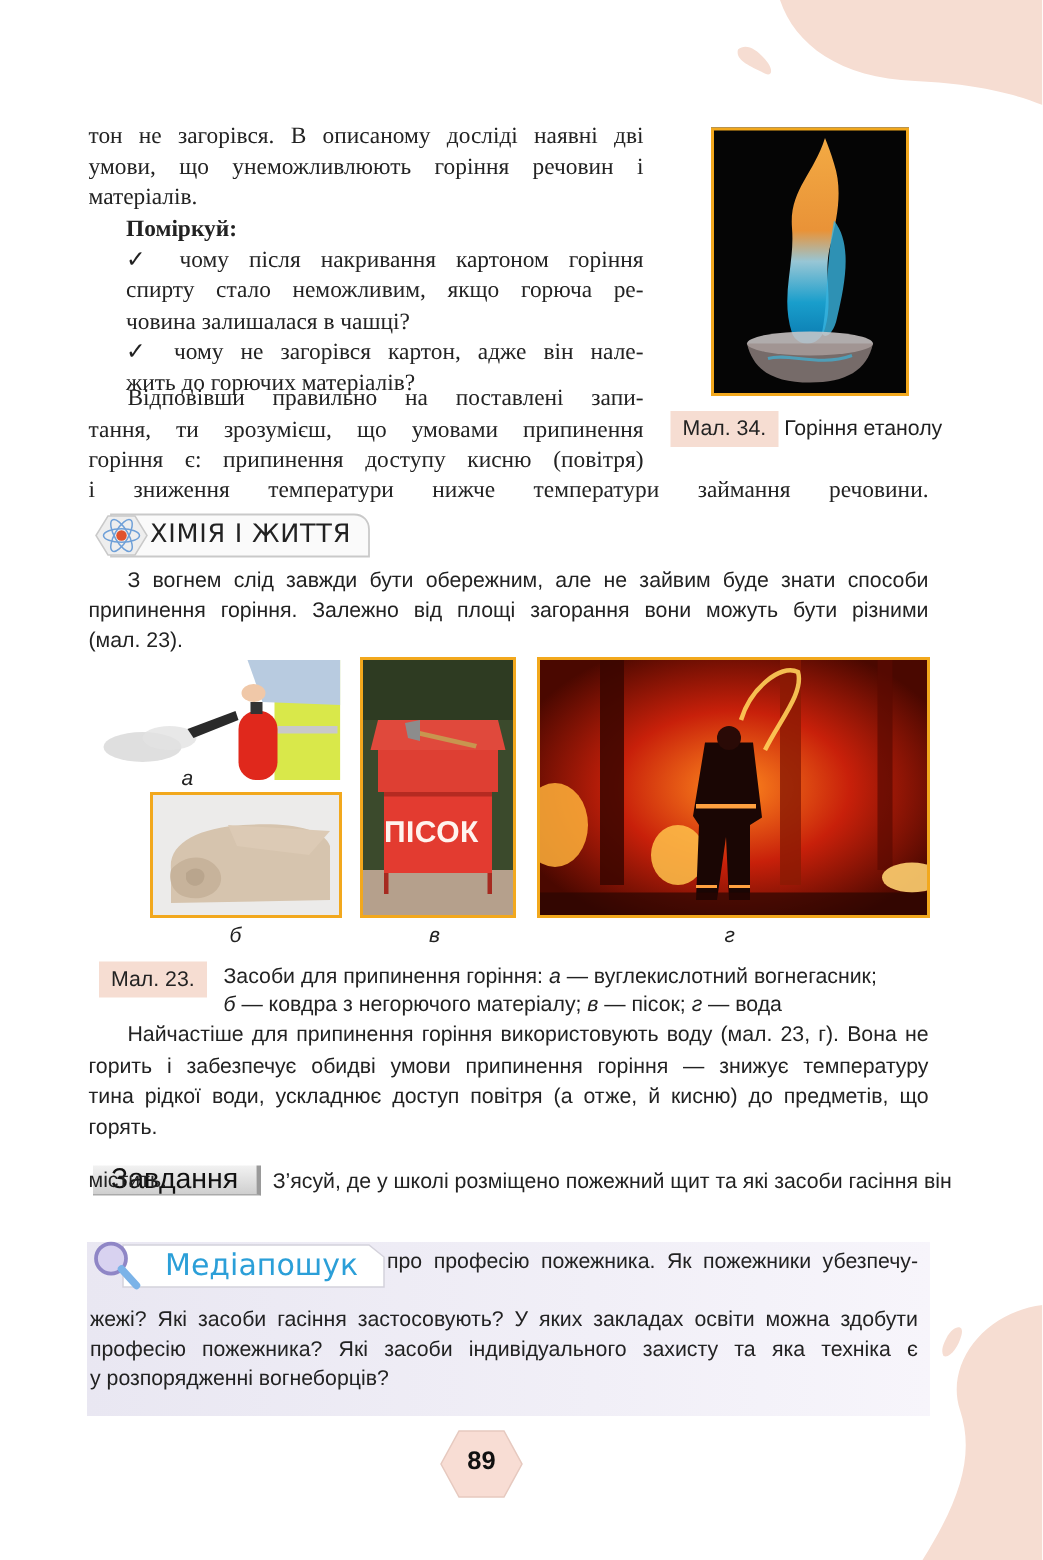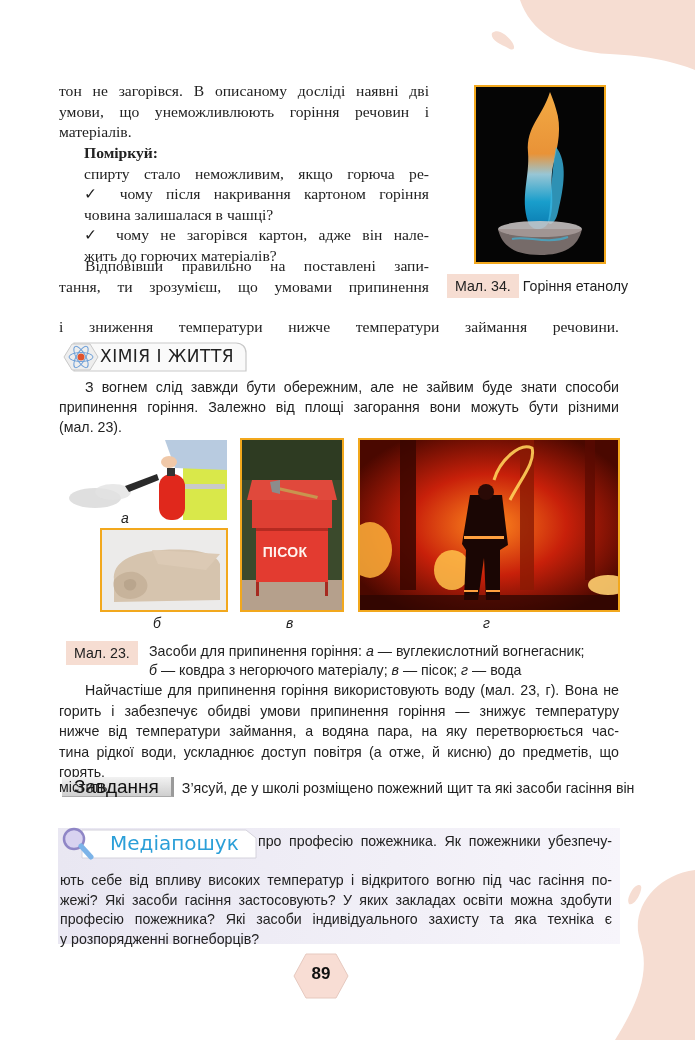--- a/index.html
+++ b/index.html
@@ -50,30 +50,31 @@
 </svg>
 
 <div class="abs serif" style="left:59px;top:81px;width:370px;">
   <div class="line justify">тон не загорівся. В описаному досліді наявні дві</div>
   <div class="line justify">умови, що унеможливлюють горіння речовин і</div>
   <div class="line">матеріалів.</div>
 </div>
 
 <div class="abs serif" style="left:84px;top:143px;width:345px;">
   <div class="line" style="font-weight:bold;">Поміркуй:</div>
+  <div class="line justify"><span>✓</span> <span>чому після накривання картоном горіння</span></div>
   <div class="line justify">спирту стало неможливим, якщо горюча ре-</div>
-  <div class="line justify"><span>✓</span> <span>чому після накривання картоном горіння</span></div>
   <div class="line">човина залишалася в чашці?</div>
   <div class="line justify"><span>✓</span> <span>чому не загорівся картон, адже він нале-</span></div>
   <div class="line">жить до горючих матеріалів?</div>
 </div>
 
 <div class="abs serif" style="left:59px;top:256px;width:370px;">
   <div class="line justify indent">Відповівши правильно на поставлені запи-</div>
   <div class="line justify">тання, ти зрозумієш, що умовами припинення</div>
+  <div class="line justify">горіння є: припинення доступу кисню (повітря)</div>
 </div>
 <div class="abs serif line" style="left:59px;top:317px;width:560px;text-align:justify;text-align-last:justify;">і зниження температури нижче температури займання речовини.</div>
 
 <div class="abs fig22">
   <svg width="128" height="175" viewBox="0 0 128 175">
     <defs>
       <linearGradient id="flame" x1="0" y1="0" x2="0" y2="1">
         <stop offset="0" stop-color="#ffb347"></stop>
         <stop offset="0.45" stop-color="#f59a3a"></stop>
         <stop offset="0.6" stop-color="#9fd0e0"></stop>
@@ -145,21 +146,21 @@
     <rect y="140" width="100" height="30" fill="#b5a08c"></rect>
     <path d="M10,40 L90,40 L95,60 L5,60 Z" fill="#e0493c"></path>
     <rect x="10" y="60" width="80" height="28" fill="#de3f33"></rect>
     <rect x="14" y="90" width="72" height="52" fill="#e33b30"></rect>
     <rect x="14" y="88" width="72" height="3" fill="#b52a21"></rect>
     <rect x="14" y="142" width="3" height="14" fill="#a62a20"></rect>
     <rect x="83" y="142" width="3" height="14" fill="#a62a20"></rect>
     <path d="M32,46 L76,56 L75,59 L31,49 Z" fill="#c8954f"></path>
     <path d="M28,42 L38,40 L38,54 L30,52 Z" fill="#8c8c8c"></path>
   </svg>
-  <span style="position:absolute;left:14px;top:104px;width:58px;text-align:center;color:#fff3ee;font-weight:bold;font-size:14px;letter-spacing:0.3px;">ПІСОК</span>
+  <span style="position:absolute;left:14px;top:104px;width:58px;text-align:center;color:#fff3ee;font-weight:bold;font-size:20px;letter-spacing:0.3px;">ПІСОК</span>
 </div>
 <span class="img-label" style="left:286px;top:615px;">в</span>
 
 <div class="img-frame" style="left:358px;top:438px;width:262px;height:174px;">
   <svg width="258" height="170" viewBox="0 0 258 170">
     <defs>
       <radialGradient id="glow" cx="0.5" cy="0.5" r="0.6">
         <stop offset="0" stop-color="#ff8a1e"></stop>
         <stop offset="0.5" stop-color="#c8200a"></stop>
         <stop offset="1" stop-color="#4a0800"></stop>
@@ -189,21 +190,20 @@
 <div class="abs sans line" style="left:149px;top:641px;">
   <span>Засоби для припинення горіння: </span><i>а</i><span> — вуглекислотний вогнегасник;</span>
 </div>
 <div class="abs sans line" style="left:149px;top:660px;">
   <i>б</i><span> — ковдра з негорючого матеріалу; </span><i>в</i><span> — пісок; </span><i>г</i><span> — вода</span>
 </div>
 
 <div class="abs sans" style="left:59px;top:680px;width:560px;line-height:20.6px;">
   <div class="line justify indent">Найчастіше для припинення горіння використовують воду (мал. 23, г). Вона не</div>
   <div class="line justify">горить і забезпечує обидві умови припинення горіння — знижує температуру</div>
-  <div class="line justify">нижче від температури займання, а водяна пара, на яку перетворюється час-</div>
   <div class="line justify">тина рідкої води, ускладнює доступ повітря (а отже, й кисню) до предметів, що</div>
   <div class="line">горять.</div>
 </div>
 
 <div class="abs sans line" style="left:62px;top:777px;">
   <span class="task-btn">Завдання</span>
   <span style="margin-left:4px;">З’ясуй, де у школі розміщено пожежний щит та які засоби гасіння він</span>
 </div>
 <div class="abs sans line" style="left:59px;top:777px;">містить.</div>
 
@@ -213,21 +213,20 @@
   </svg>
   <svg width="34" height="34" viewBox="0 0 34 34" style="position:absolute;left:2px;top:-2px;">
     <circle cx="14" cy="13" r="10" fill="#d8d2f0" stroke="#8f86c6" stroke-width="2.5"></circle>
     <path d="M21,20 L31,31" stroke="#7bb3e8" stroke-width="5" stroke-linecap="round"></path>
   </svg>
   <span style="position:absolute;left:52px;top:3px;font-size:20px;color:#2b9fd8;font-family:'DejaVu Sans', sans-serif;">Медіапошук</span>
   <div class="sans" style="position:absolute;left:200px;top:4px;width:354px;line-height:19.5px;">
     <div class="line justify">про професію пожежника. Як пожежники убезпечу-</div>
   </div>
   <div class="sans" style="position:absolute;left:2px;top:43px;width:552px;line-height:19.5px;">
-    <div class="line justify">ють себе від впливу високих температур і відкритого вогню під час гасіння по-</div>
     <div class="line justify">жежі? Які засоби гасіння застосовують? У яких закладах освіти можна здобути</div>
     <div class="line justify">професію пожежника? Які засоби індивідуального захисту та яка техніка є</div>
     <div class="line">у розпорядженні вогнеборців?</div>
   </div>
 </div>
 
 <div class="abs page-num">
   <svg width="58" height="48" viewBox="0 0 58 48" style="position:absolute;left:0;top:0;">
     <path d="M14,2 L44,2 L56,24 L44,46 L14,46 L2,24 Z" fill="#f8ddd4" stroke="#e6c9bf" stroke-width="1"></path>
   </svg>

